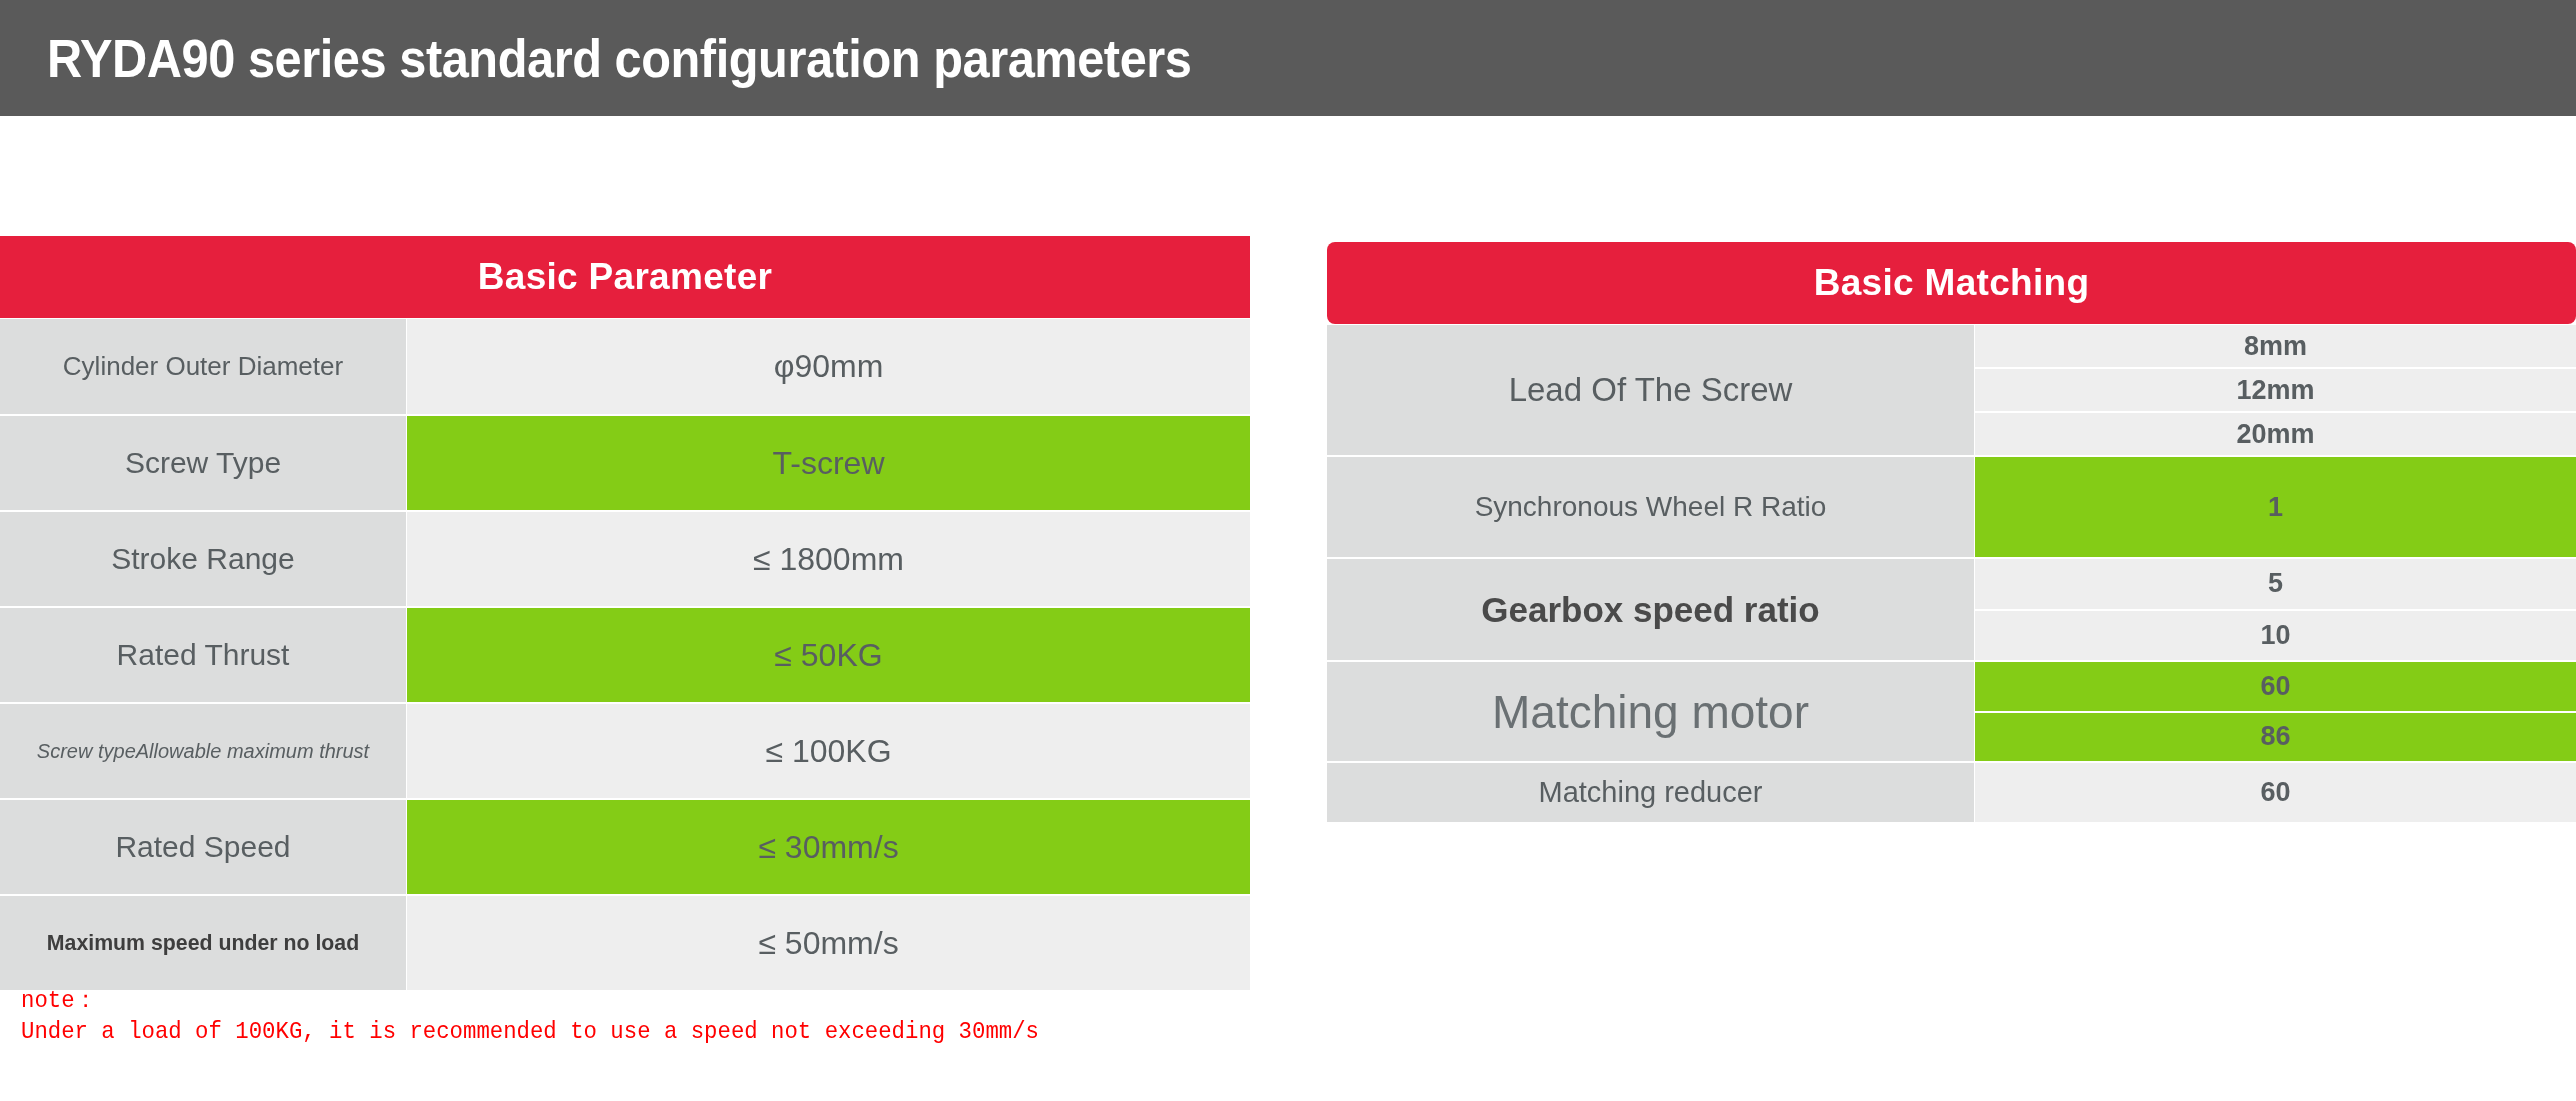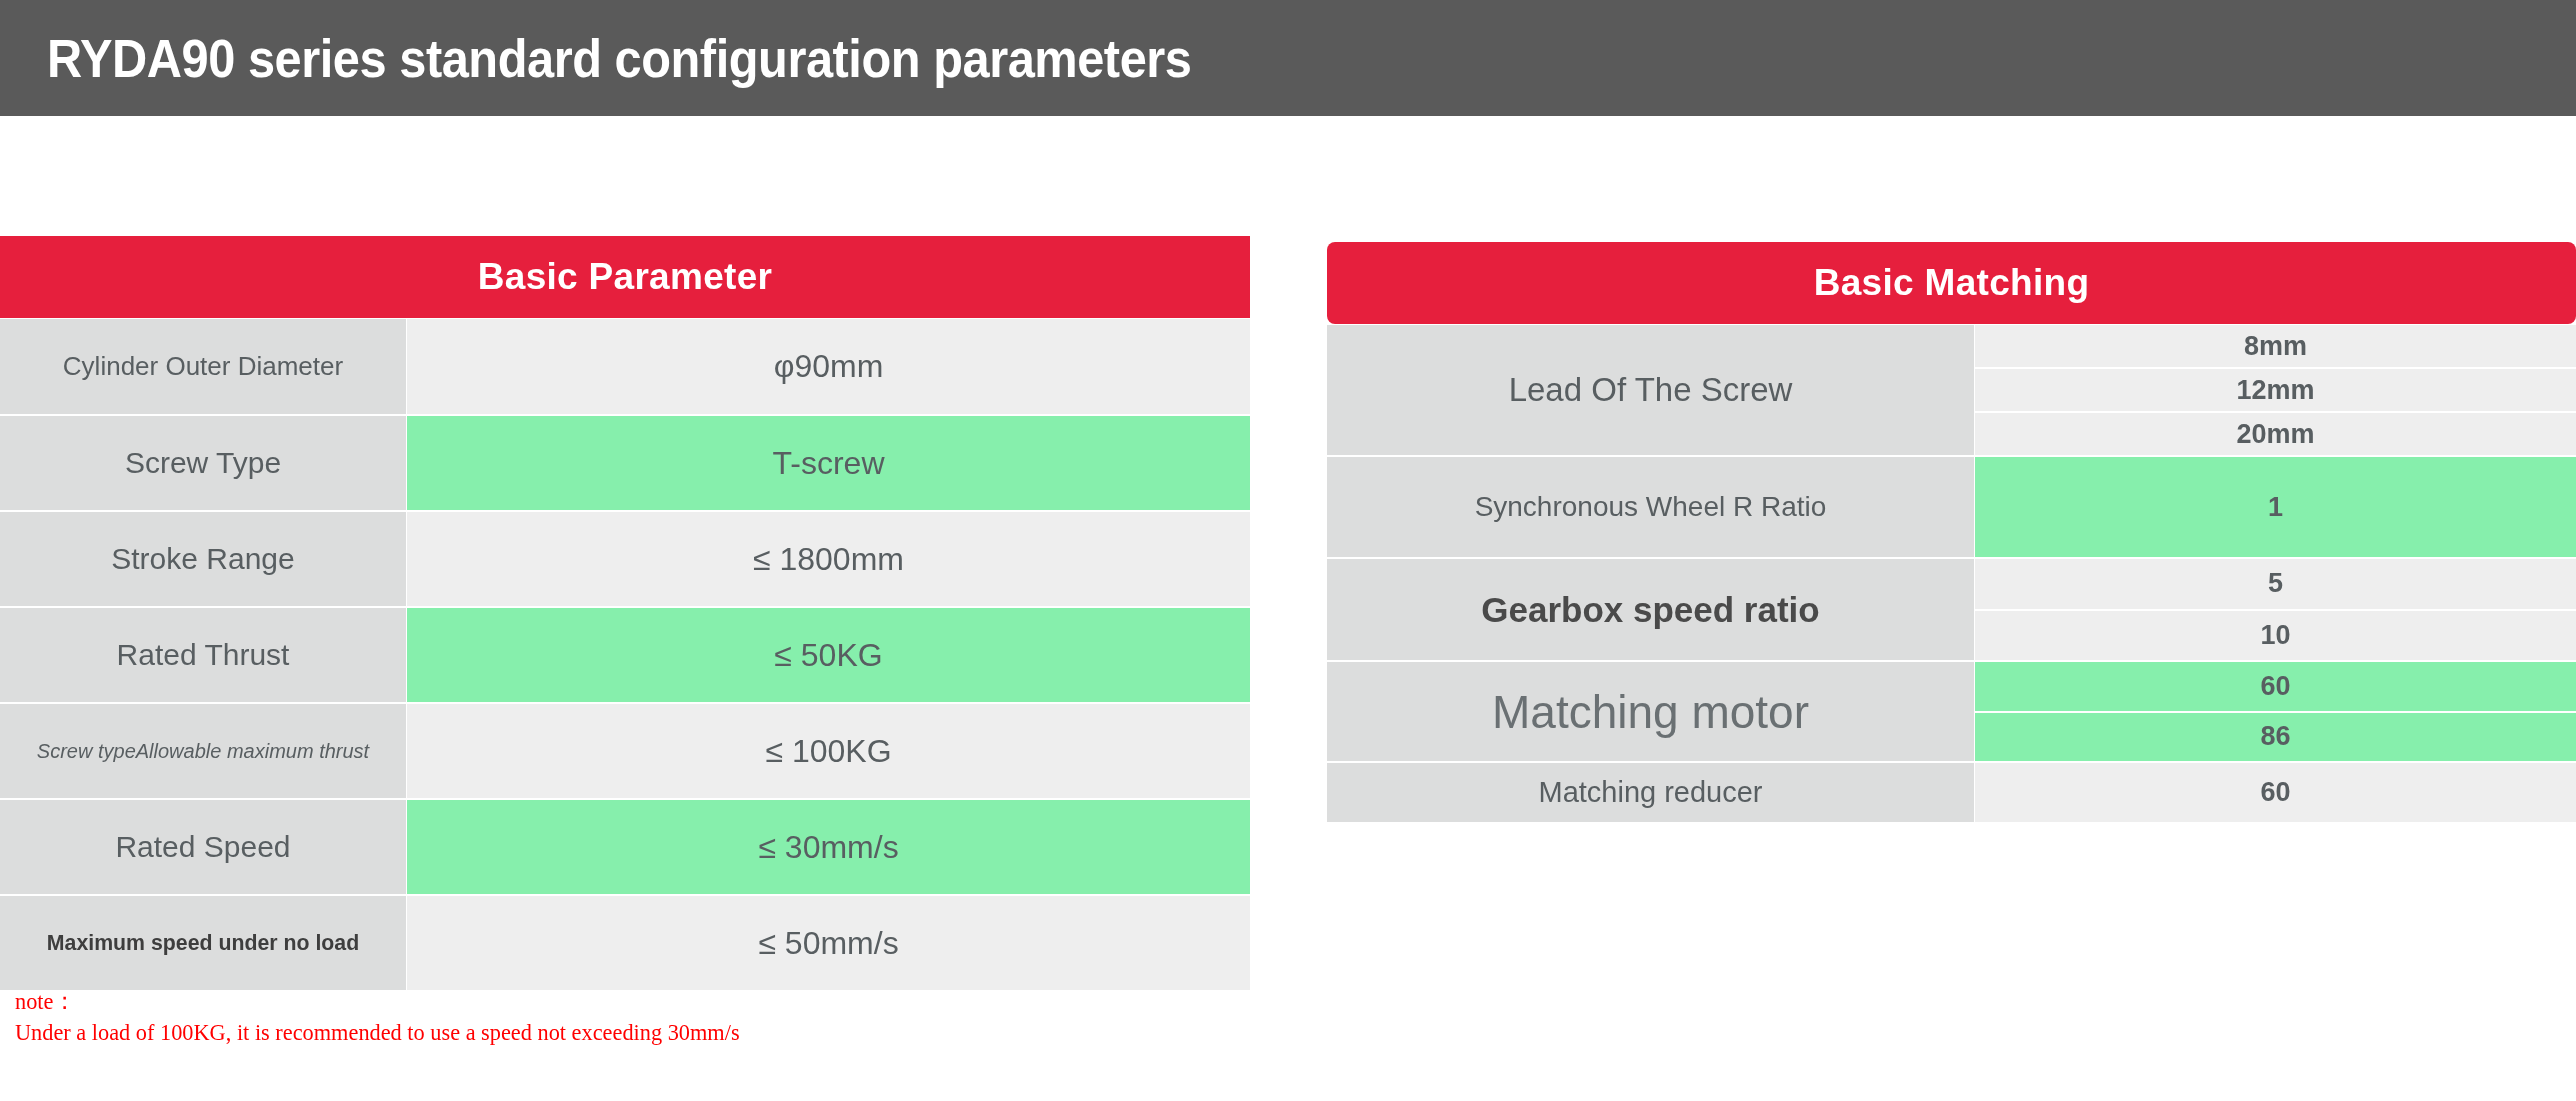--- a/index.html
+++ b/index.html
@@ -77,21 +77,21 @@
   .cell-value {
     display: flex;
     align-items: center;
     justify-content: center;
     text-align: center;
     box-sizing: border-box;
     color: #585e61;
     flex: 1 1 auto;
   }
   .vshade { background: #eeeeee; }
-  .vwhite { background: #86efac; }
+  .vwhite { background: #84cc16; }
 
   
   .cell-value-stack {
     display: flex;
     flex-direction: column;
     flex: 1 1 auto;
     box-sizing: border-box;
     font-weight: bold;
   }
   .subrow {
@@ -136,24 +136,24 @@
 
   #panel-right .row[data-row="0"] .cell-label { font-size: 33px; }
   #panel-right .row[data-row="1"] .cell-label { font-size: 28px; }
   #panel-right .row[data-row="2"] .cell-label { font-size: 35px; font-weight: bold; color: #4a4a4a; }
   #panel-right .row[data-row="3"] .cell-label { font-size: 46px; color: #6a7073; }
   #panel-right .row[data-row="4"] .cell-label { font-size: 29px; }
 
   
   .note {
     position: absolute;
-    left: 15px;
+    left: 21px;
     top: 986px;
     color: #ff0000;
-    font-family: Liberation Serif, serif;
+    font-family: Liberation Mono, monospace;
     font-size: 24px;
     line-height: 1.28;
     white-space: nowrap;
   }
   .note div { transform: scaleX(0.93); transform-origin: left center; }
 </style>
 </head>
 <body>
 
 <div class="titlebar">

